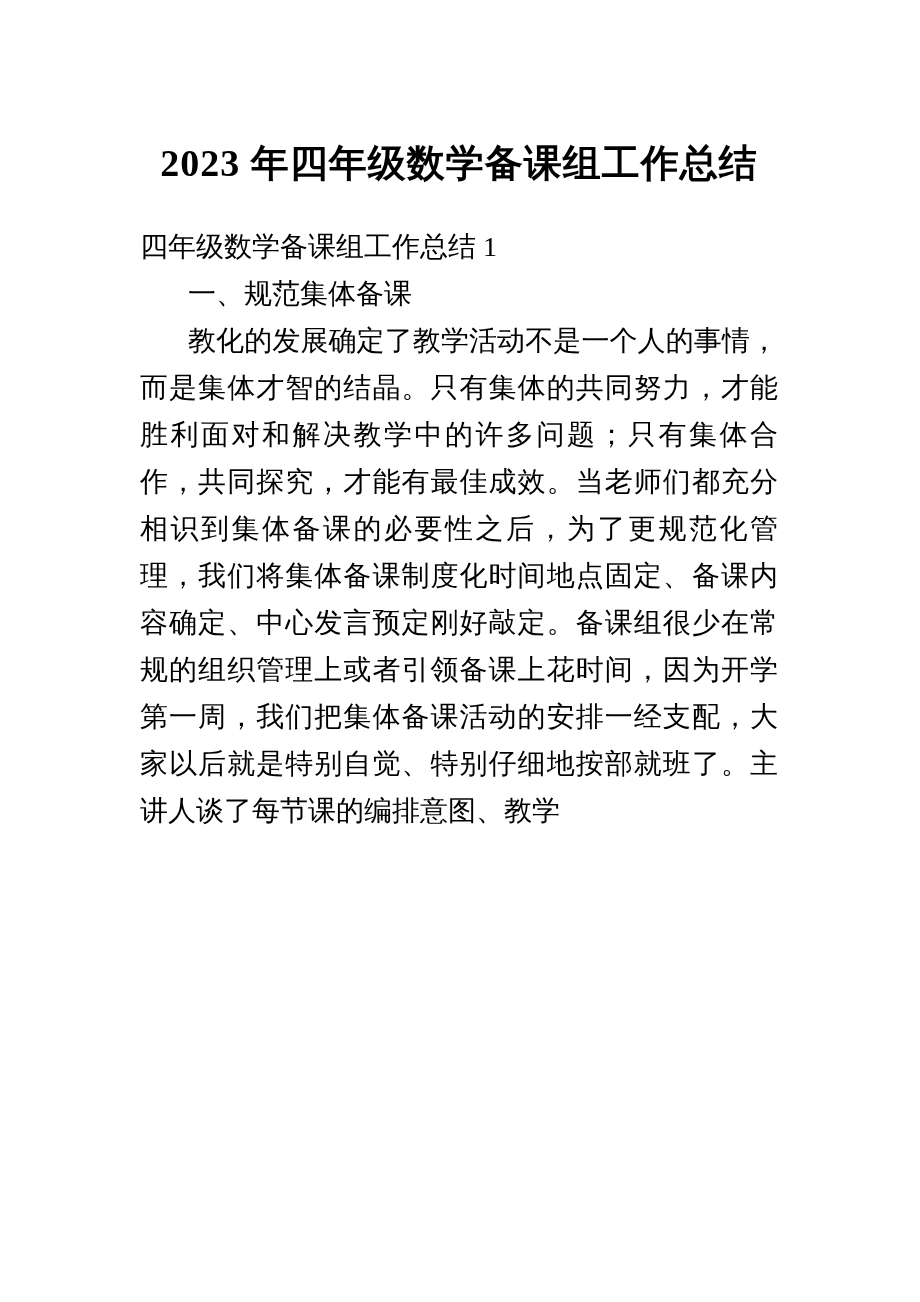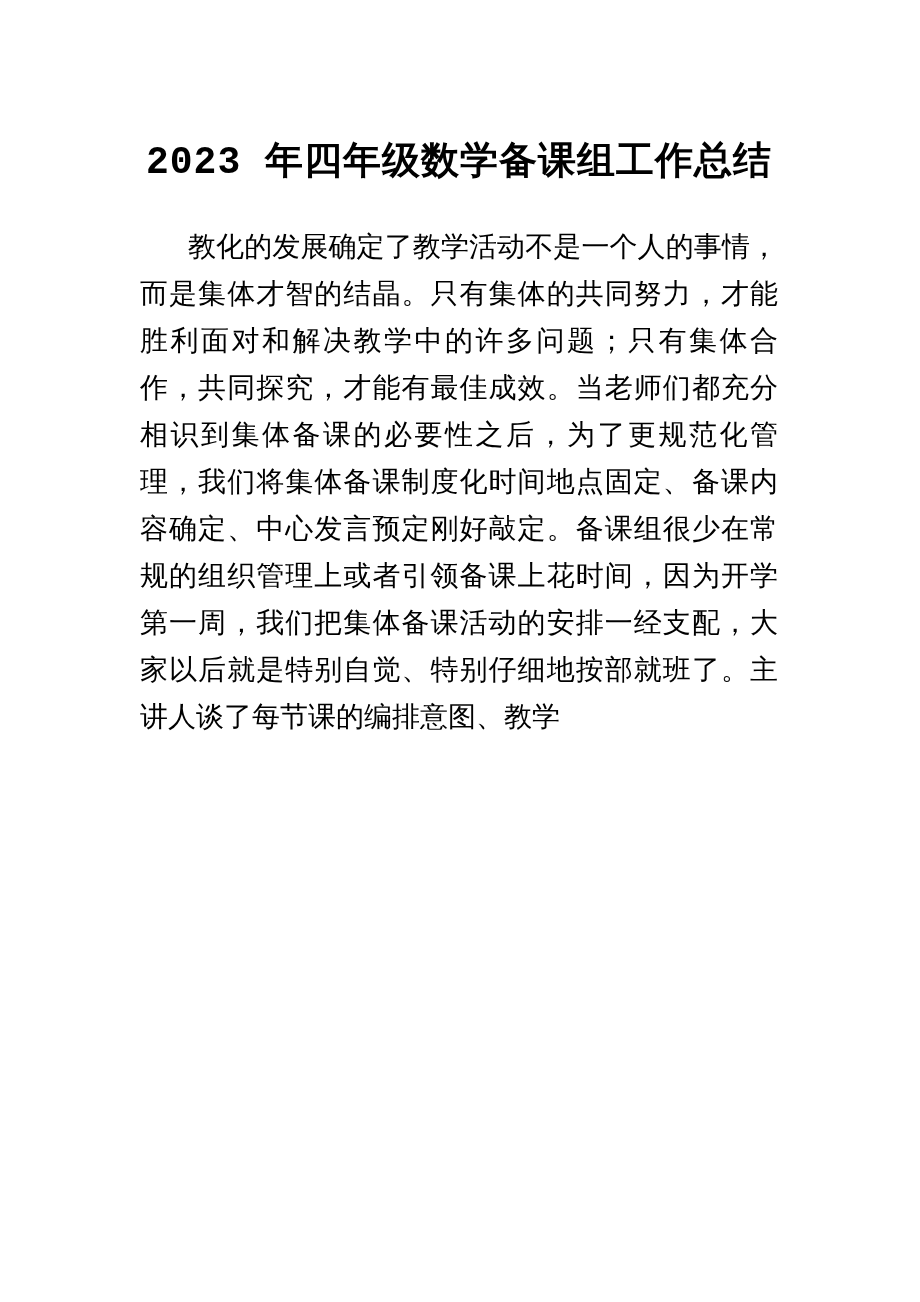--- a/index.html
+++ b/index.html
@@ -20,21 +20,20 @@
     color: #000000;
   }
   .doc-title {
     margin: 0 0 37px 0;
     text-align: center;
     font-size: 38px;
     line-height: 46px;
     font-weight: bold;
     letter-spacing: 1px;
     white-space: nowrap;
-    font-family: Liberation Mono, monospace;
   }
   .doc-body {
     font-size: 28px;
     line-height: 47px;
     text-align: justify;
     text-justify: inter-character;
   }
   .doc-body p {
     margin: 0;
     word-break: break-all;
@@ -43,18 +42,20 @@
     text-indent: 48px;
   }
 </style>
 </head>
 <body>
 
 <div class="page">
   <h1 class="doc-title">2023 年四年级数学备课组工作总结</h1>
 
   <div class="doc-body">
+    <p>四年级数学备课组工作总结 1</p>
 
 
+    <p class="indent">一、规范集体备课</p>
 
     <p class="indent">教化的发展确定了教学活动不是一个人的事情，而是集体才智的结晶。只有集体的共同努力，才能胜利面对和解决教学中的许多问题；只有集体合作，共同探究，才能有最佳成效。当老师们都充分相识到集体备课的必要性之后，为了更规范化管理，我们将集体备课制度化时间地点固定、备课内容确定、中心发言预定刚好敲定。备课组很少在常规的组织管理上或者引领备课上花时间，因为开学第一周，我们把集体备课活动的安排一经支配，大家以后就是特别自觉、特别仔细地按部就班了。主讲人谈了每节课的编排意图、教学</p>
   </div>
 </div>
 
 </body></html>

